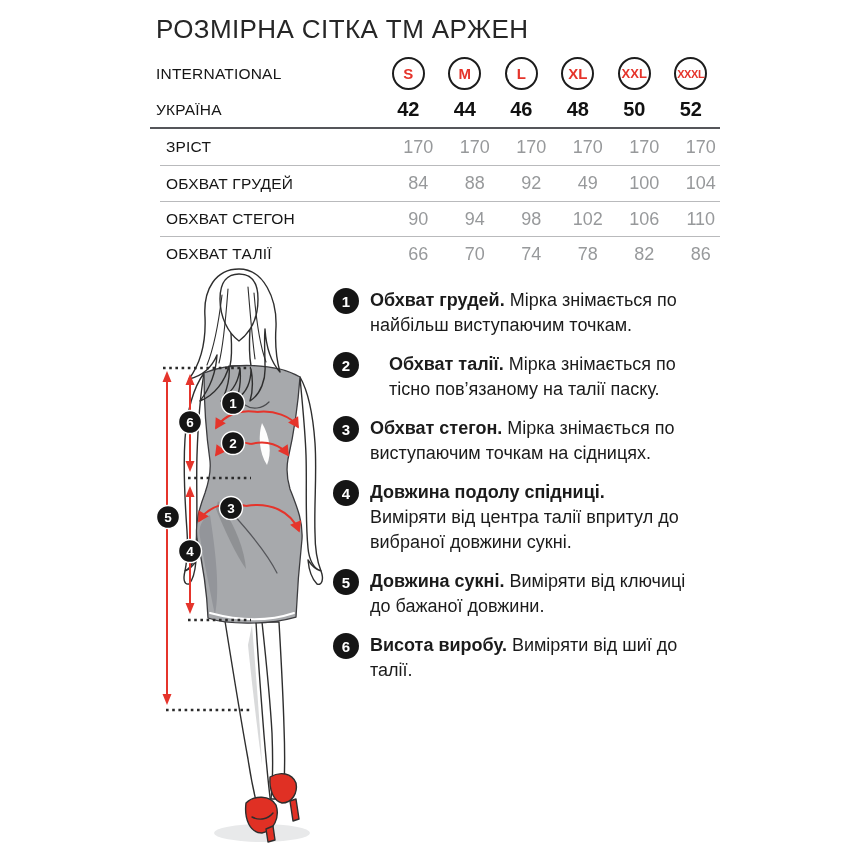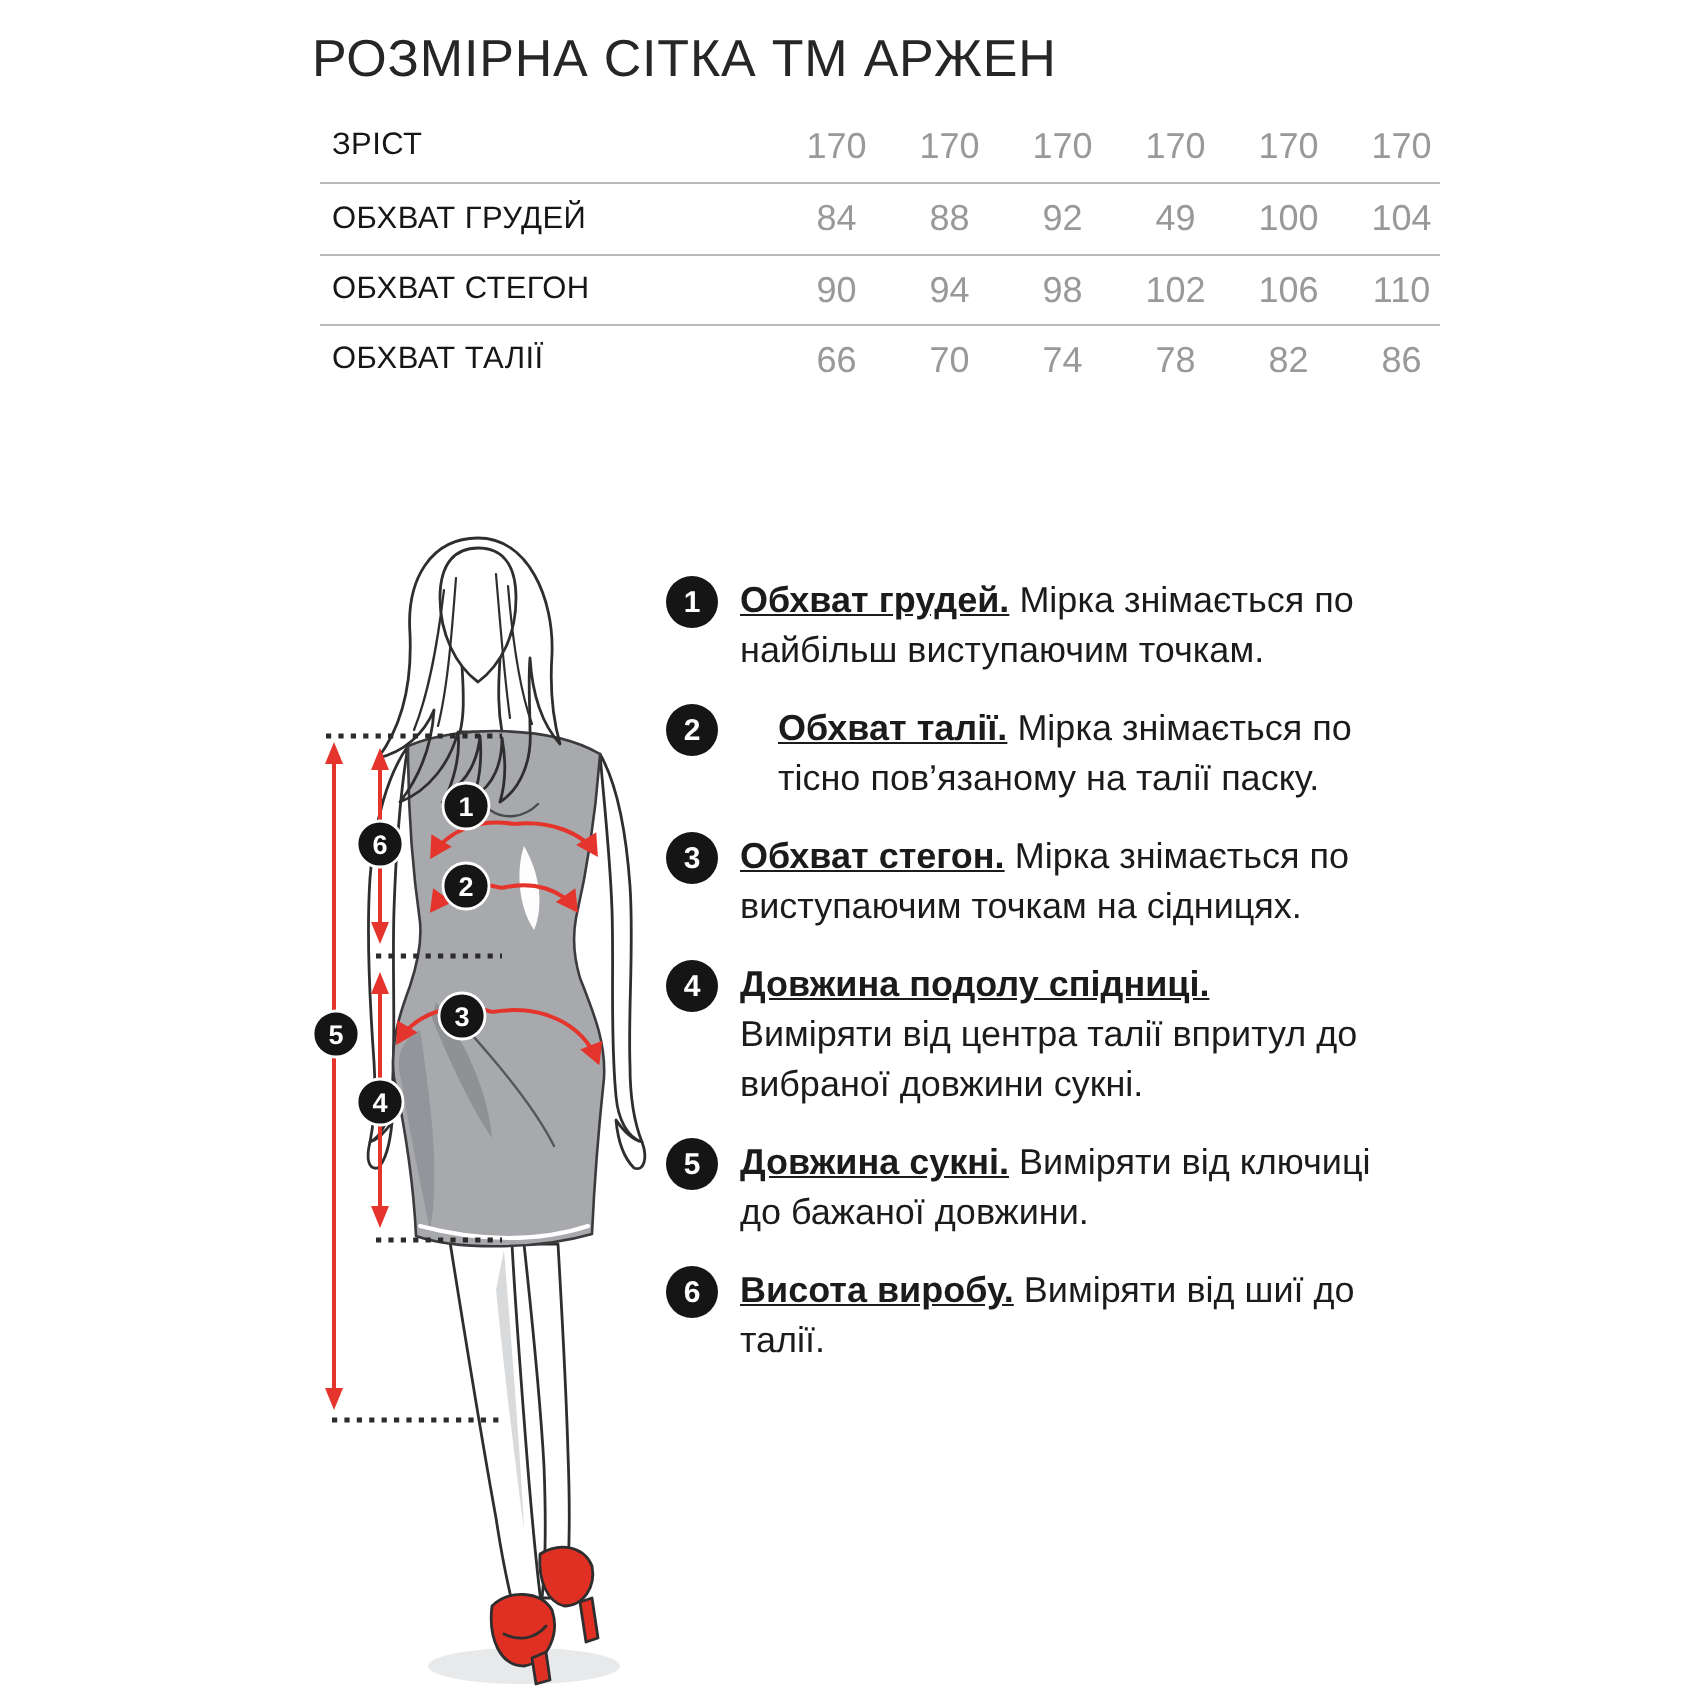--- a/index.html
+++ b/index.html
@@ -34,41 +34,71 @@
   
   .legend { position:absolute; left:333px; top:288px; width:390px;
     display:flex; flex-direction:column; gap:14px; }
   .legend-item { display:flex; gap:11px; }
   .legend-num {
     flex:0 0 26px; width:26px; height:26px; border-radius:50%; background:#151515;
     color:#fff; display:flex; align-items:center; justify-content:center;
     font-size:15px; font-weight:700; margin-top:0px;
   }
   .legend-text { font-size:18px; line-height:25px; color:#1b1b1b; }
-  .legend-title { font-weight:700;text-decoration:underline; }
+  .legend-title { font-weight:700; }
   .legend-item:nth-of-type(1) .legend-text { max-width:355px; }
   .legend-item:nth-of-type(2) .legend-text { max-width:328px;margin-left:19px; }
   .legend-item:nth-of-type(3) .legend-text { max-width:355px; }
   .legend-item:nth-of-type(4) .legend-text { max-width:315px; }
   .legend-item:nth-of-type(5) .legend-text { max-width:322px; }
   .legend-item:nth-of-type(6) .legend-text { max-width:322px; }
   
   .figure-wrap { position:absolute; left:140px; top:265px; width:200px; height:585px; }
   svg text { font-family:"Liberation Sans", sans-serif; }
 </style>
 </head>
 <body>
 
 <div class="page">
 
   <div class="page-title">РОЗМІРНА СІТКА ТМ АРЖЕН</div>
 
   <div class="size-table">
 
-
+    <div class="trow row-international">
+      <div class="tlabel">INTERNATIONAL</div>
+      <div class="tcell">
+          <div class="size-badge">S</div>
+        </div>
+      <div class="tcell">
+          <div class="size-badge">M</div>
+        </div>
+      <div class="tcell">
+          <div class="size-badge">L</div>
+        </div>
+      <div class="tcell">
+          <div class="size-badge">XL</div>
+        </div>
+      <div class="tcell">
+          <div class="size-badge">XXL</div>
+        </div>
+      <div class="tcell">
+          <div class="size-badge">XXXL</div>
+        </div>
+    </div>
+
+    <div class="trow row-ukraine">
+      <div class="tlabel">УКРАЇНА</div>
+      <div class="tcell">42</div>
+      <div class="tcell">44</div>
+      <div class="tcell">46</div>
+      <div class="tcell">48</div>
+      <div class="tcell">50</div>
+      <div class="tcell">52</div>
+    </div>
 
     <div class="trow data-row row-zrist">
       <div class="tlabel">ЗРІСТ</div>
       <div class="tcell">170</div>
       <div class="tcell">170</div>
       <div class="tcell">170</div>
       <div class="tcell">170</div>
       <div class="tcell">170</div>
       <div class="tcell">170</div>
     </div>

